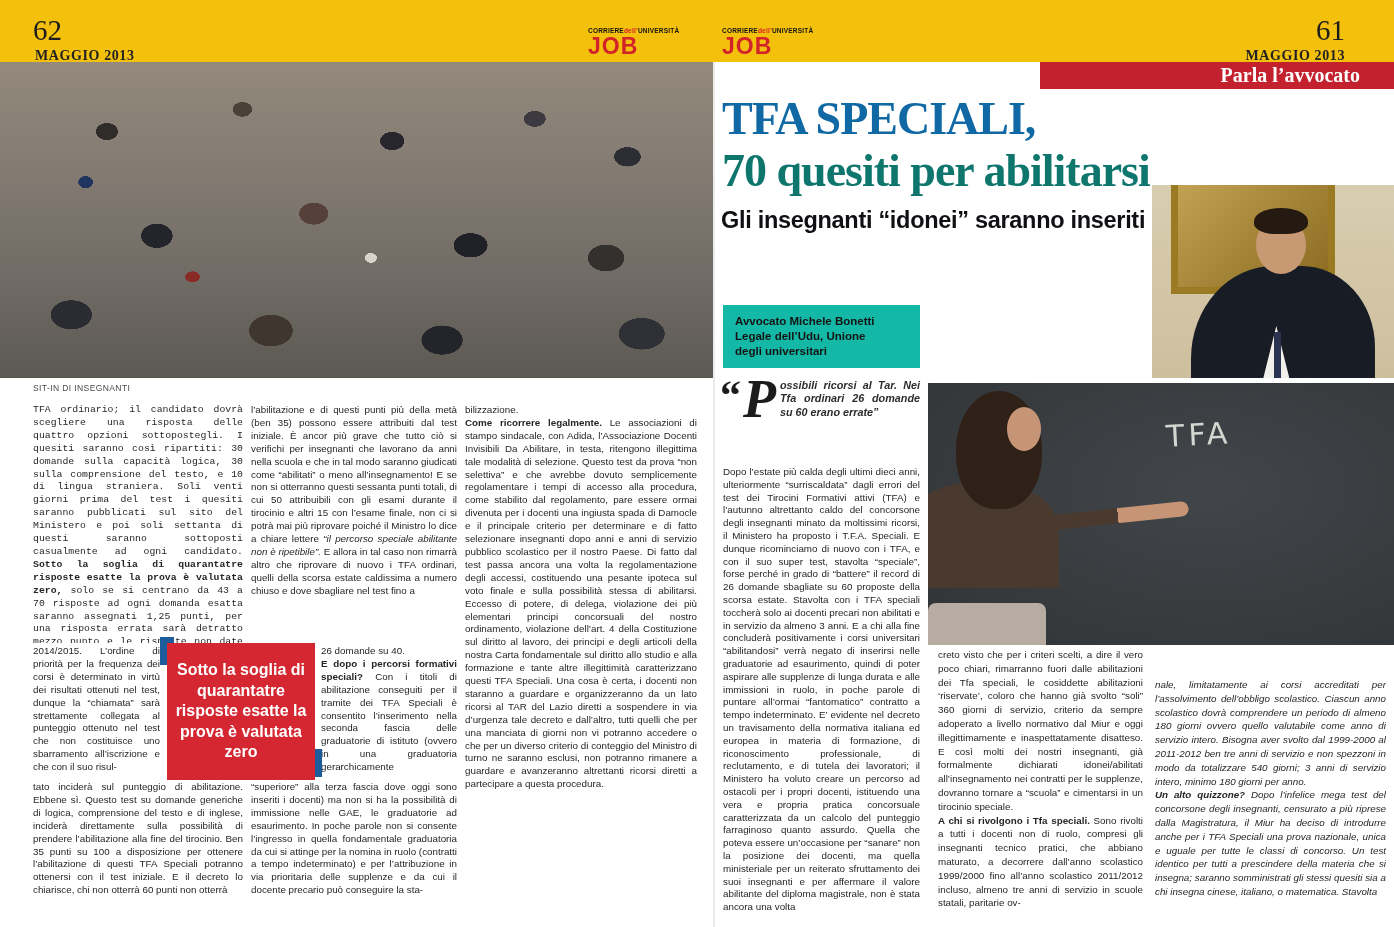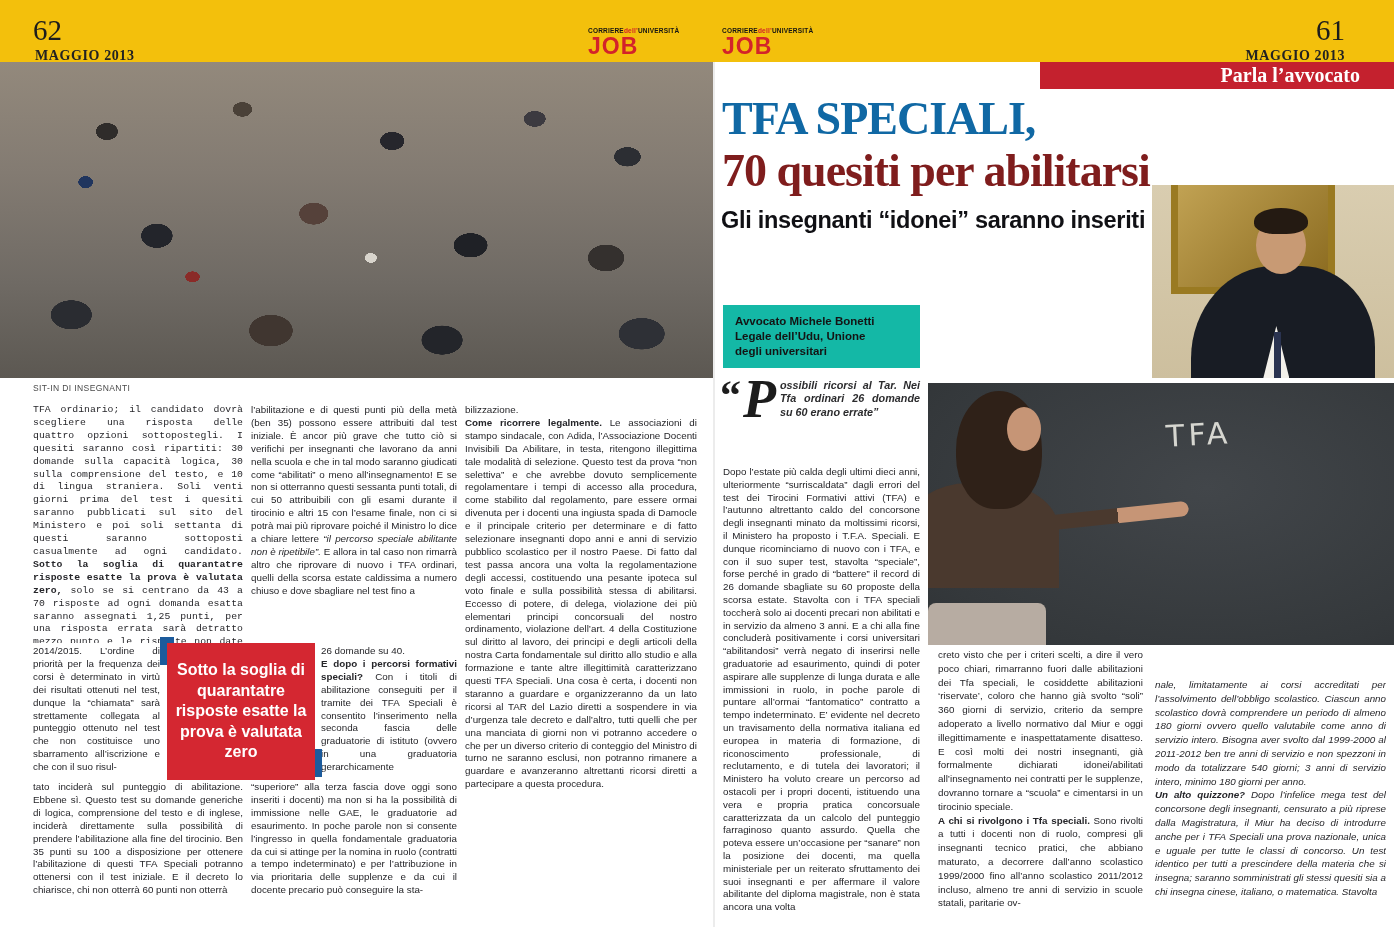--- a/index.html
+++ b/index.html
@@ -76,21 +76,21 @@
           border-radius:40% 45% 0 0;}
   .w-arm{position:absolute;left:22%;top:48%;width:158px;height:15px;border-radius:8px;
          background:linear-gradient(90deg,#4a392e 0 55%,#c69576 55%);transform:rotate(-6deg);}
   .w-skirt{position:absolute;left:0;bottom:0;width:118px;height:42px;background:#b7aca2;
            border-radius:8px 8px 0 0;}
 
   
   .hl{left:722px;font-family:"Liberation Serif",serif;font-weight:bold;font-size:46px;
       letter-spacing:-1px;line-height:50px;white-space:nowrap;}
   .hl1{top:94px;color:#1068a4;}
-  .hl2{top:146px;color:#7f1d1d;}
+  .hl2{top:146px;color:#0f766e;}
   .subhead{left:721px;top:206px;width:480px;font-size:23.5px;line-height:29.5px;font-weight:bold;
            color:#101014;letter-spacing:-.3px;}
   .author-box{left:723px;top:305px;width:197px;background:#14b8a6;padding:9px 12px;box-sizing:border-box;
               font-size:11.5px;line-height:15px;font-weight:bold;color:#141414;}
 
   
   .pull-quote{left:723px;top:379px;width:197px;font-style:italic;font-weight:600;
               font-size:10.8px;line-height:13.4px;color:#2c2c2e;text-align:justify;}
   .q-mark{position:absolute;left:-3px;top:-4px;font-family:"Liberation Serif",serif;
           font-size:42px;font-weight:bold;font-style:normal;color:#1c1c1c;line-height:40px;}

